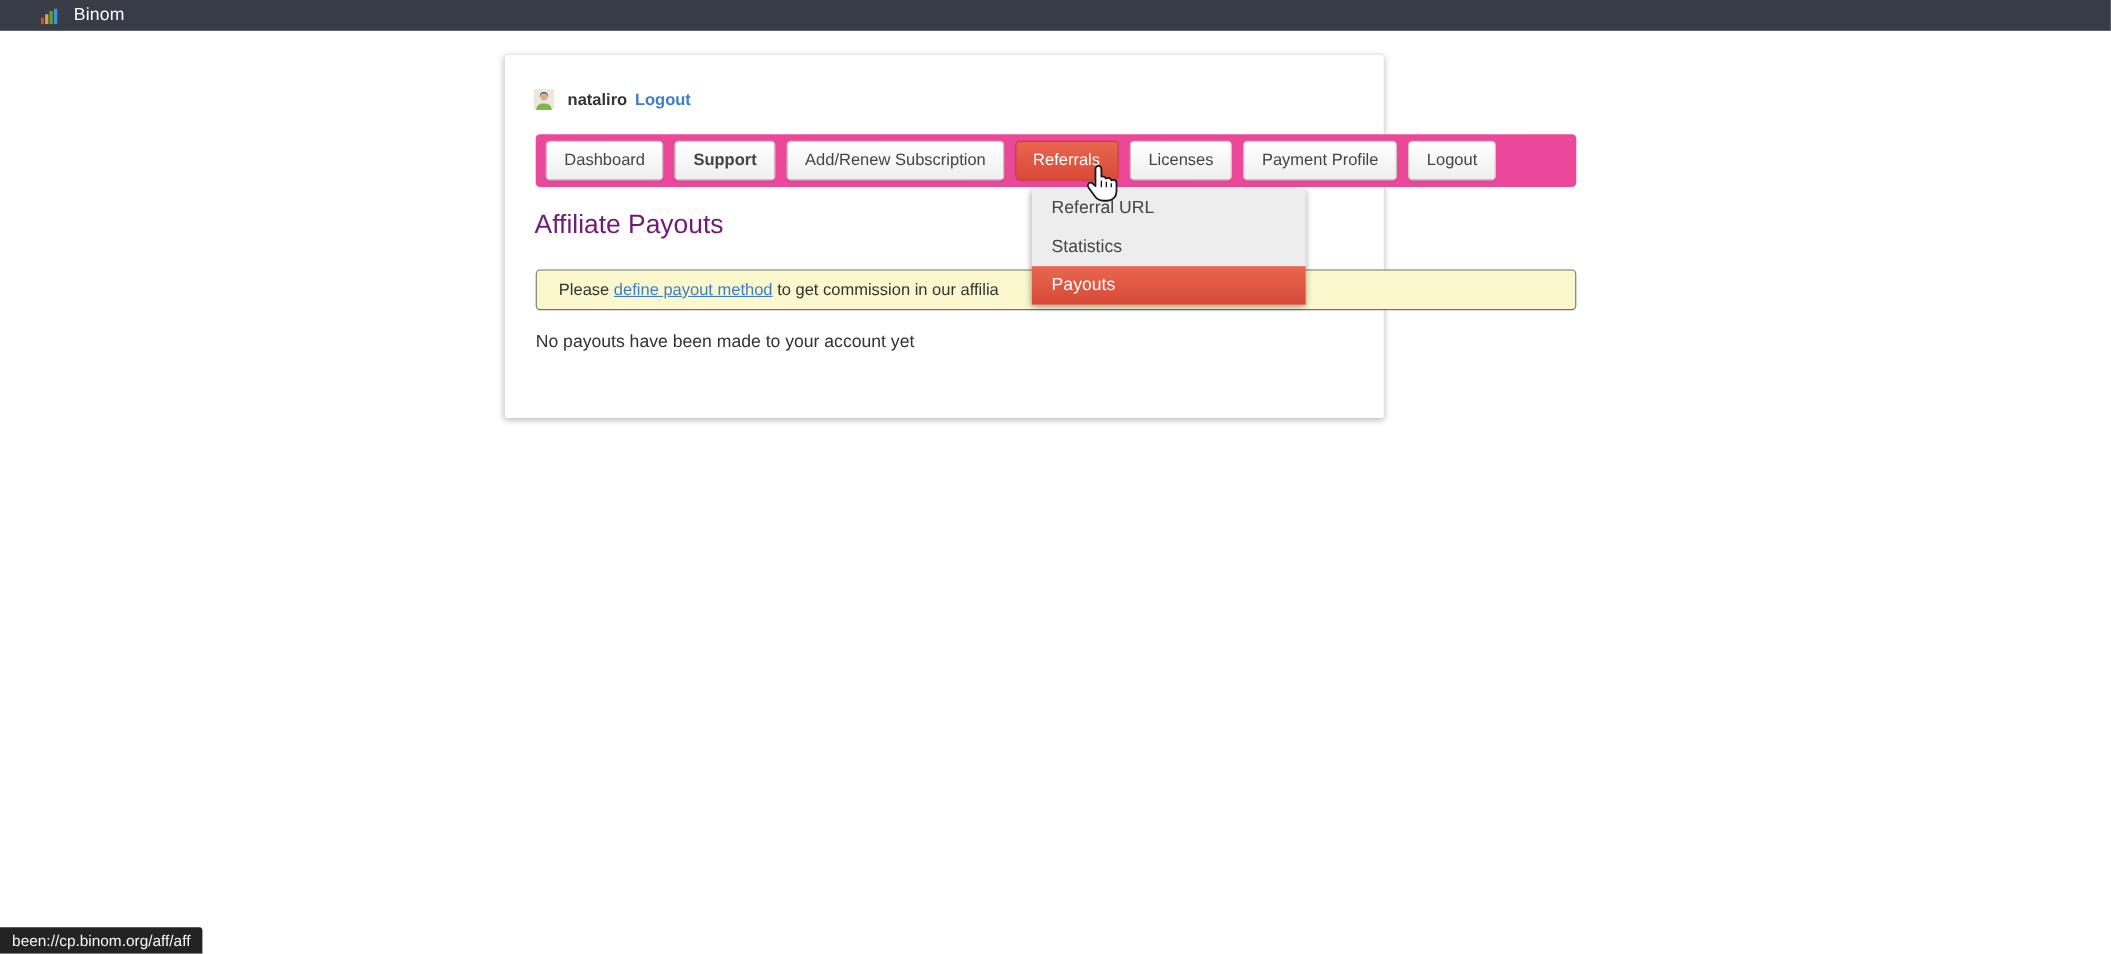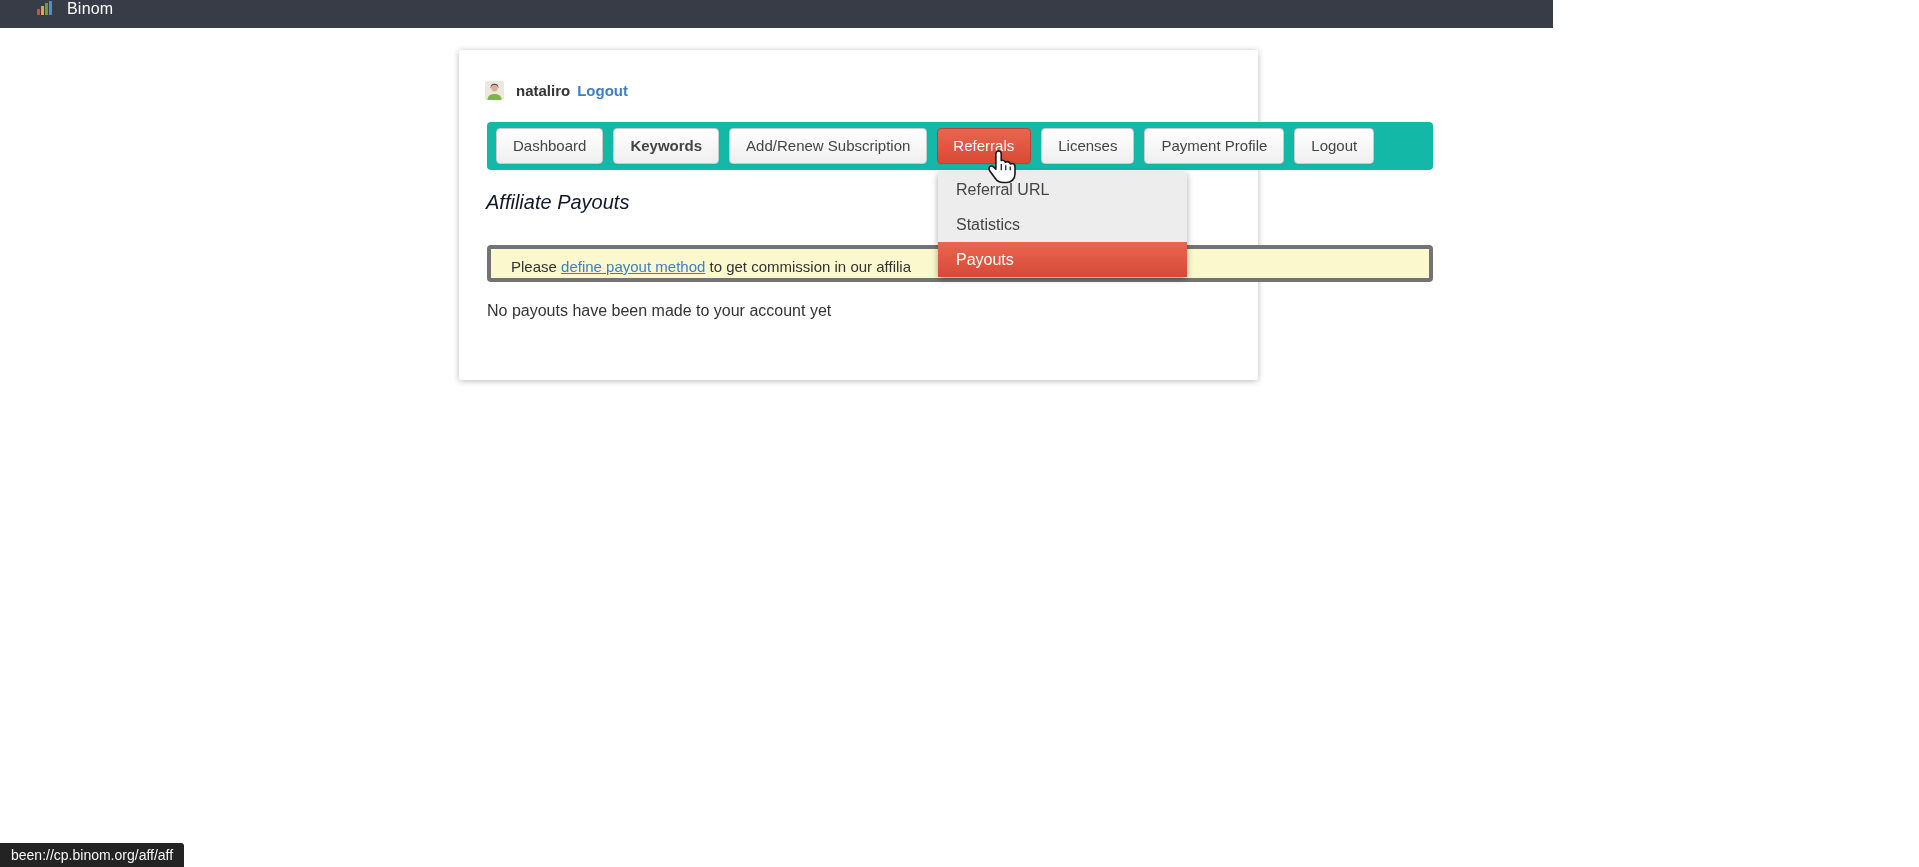--- a/index.html
+++ b/index.html
@@ -9,23 +9,23 @@
     position: relative;
     overflow: hidden;
     background: #ffffff;
     font-family: "Liberation Sans", sans-serif;
     color: #333;
   }
 
   
   .topbar {
     position: absolute; left: 0; top: 0;
-    width: 1553px; height: 28px;
+    width: 1919px; height: 28px;
     background: #373c46;
-    display: flex; align-items: flex-start;
+    display: flex; align-items: center;
     padding-left: 37px;
   }
   .brand-icon { width: 17px; height: 15px; display: inline-block; margin-right: 13px; }
   .brand {
     color: #ffffff; font-size: 16px; font-weight: 500; letter-spacing: 0.2px;
     cursor: pointer;
   }
 
   
   .card {
@@ -45,21 +45,21 @@
   .username { font-size: 15px; font-weight: bold; color: #333; }
   .logout {
     font-size: 15px; font-weight: bold; color: #3d7ec9;
     text-decoration: none; margin-left: 7px; cursor: pointer;
   }
 
   
   .nav {
     position: absolute; left: 28px; top: 72px;
     width: 946px; height: 48px;
-    background: #14b8a6;
+    background: #ec4899;
     border-radius: 4px;
     display: flex; align-items: center;
     padding-left: 9px; gap: 10px;
   }
   .nav-btn {
     height: 36px; line-height: 34px;
     padding: 0 16px;
     border: 1px solid #cbcbcb; border-radius: 4px;
     background: linear-gradient(#ffffff, #efefef);
     color: #444; font-size: 15px;
@@ -71,29 +71,29 @@
   .nav-btn.active {
     background: linear-gradient(#e9654f, #d94a37);
     border-color: #c24130;
     color: #ffffff;
     padding-left: 15px;
   }
 
   
   .page-title {
     position: absolute; left: 27px; top: 141px;
-    margin: 0; font-size: 20px; font-weight: 400; color: #0f172a; font-style: italic;
+    margin: 0; font-size: 24px; font-weight: 400; color: #701a75;
   }
 
   
   .notice {
     position: absolute; left: 28px; top: 195px;
     width: 946px; height: 37px;
     background: #fcf8cd;
-    border: 4px solid #737373;
+    border: 1px solid #737373;
     border-radius: 4px;
     line-height: 35px;
     padding-left: 20px;
     font-size: 15px; color: #333;
     white-space: nowrap; overflow: hidden;
   }
   .notice a {
     color: #3d7ec9; text-decoration: underline; cursor: pointer;
   }
 
@@ -168,21 +168,21 @@
         <circle cx="9.5" cy="7.3" r="3.1" fill="#d9b18f"></circle>
         <path d="M2.5 19 C2.5 14.2 6 13 9.5 13 C13 13 16.5 14.2 16.5 19 Z" fill="#7cb944"></path>
       </svg>
     </span>
     <span class="username">nataliro</span>
     <a class="logout">Logout</a>
   </div>
 
   <div class="nav">
     <button class="nav-btn">Dashboard</button>
-    <button class="nav-btn bold">Keywords</button>
+    <button class="nav-btn bold">Support</button>
     <button class="nav-btn">Add/Renew Subscription</button>
     <button class="nav-btn active">Referrals</button>
     <button class="nav-btn">Licenses</button>
     <button class="nav-btn">Payment Profile</button>
     <button class="nav-btn">Logout</button>
   </div>
 
   <h1 class="page-title">Affiliate Payouts</h1>
 
   <div class="notice">

